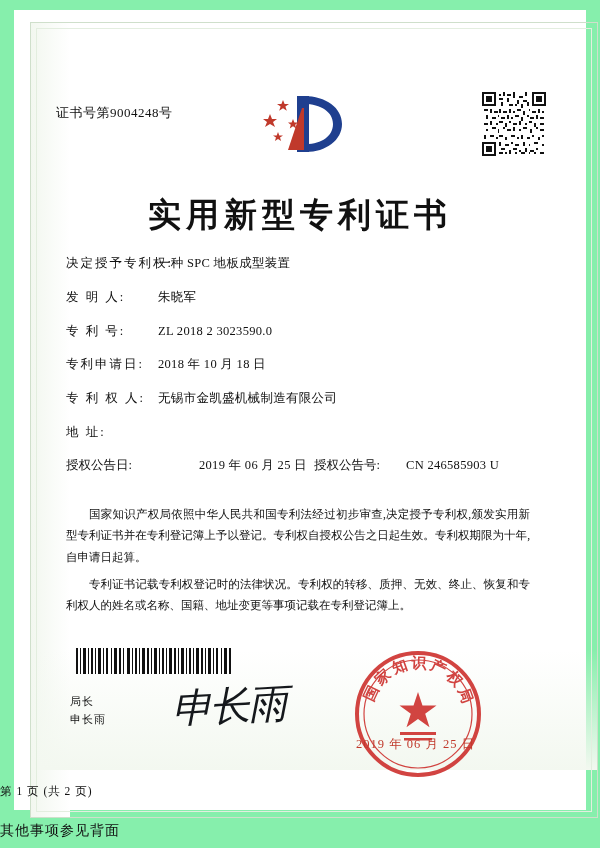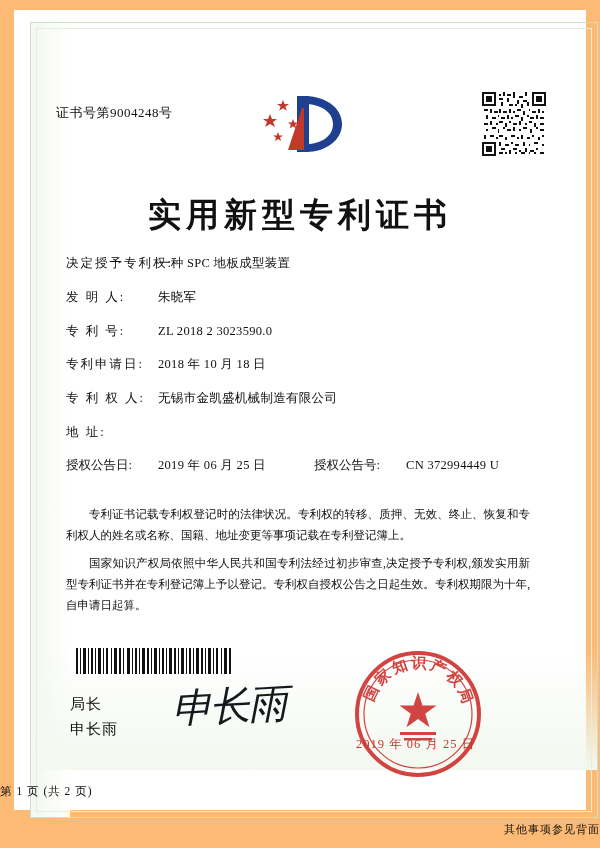--- a/index.html
+++ b/index.html
@@ -14,21 +14,21 @@
     color: #1a1a1a;
     position: relative;
     overflow: hidden;
   }
 
   .page {
     position: absolute;
     left: 0; top: 0;
     width: 600px;
     height: 848px;
-    background: #fdba74;
+    background: #86efac;
   }
 
   
   .sheet {
     position: absolute;
     left: 14px;
     top: 10px;
     width: 572px;
     height: 800px;
     background: #ffffff;
@@ -128,21 +128,21 @@
   }
   .row-split {
     display: flex;
     align-items: baseline;
     margin-bottom: 15px;
   }
   .split-left, .split-right {
     display: flex;
     align-items: baseline;
   }
-  .split-left { width: 248px; flex: 0 0 248px; }
+  .split-left { width: 248px; flex: 0 0 248px; gap: 41px; }
   .split-left .field-label { width: 92px; flex: 0 0 92px; letter-spacing:0; }
   .split-right .field-label { width: 92px; flex: 0 0 92px; letter-spacing:0; }
 
   
   .body-text {
     position: absolute;
     left: 66px;
     top: 504px;
     width: 464px;
     font-size: 11.5px;
@@ -162,21 +162,21 @@
     top: 648px;
     width: 156px;
     height: 26px;
   }
 
   
   .sig-block {
     position: absolute;
     left: 70px;
     top: 692px;
-    font-size: 15px;
+    font-size: 11px;
     line-height: 1.65;
     letter-spacing: 1px;
     color: #111;
   }
   .sig-script {
     position: absolute;
     left: 172px;
     top: 678px;
     width: 140px;
     height: 60px;
@@ -213,22 +213,22 @@
     top: 784px;
     text-align: left;
     font-size: 11.5px;
     color: #111;
     letter-spacing: 1px;
   }
   .footer-note {
     position: absolute;
     left: 0; right: 0;
     top: 822px;
-    text-align: right;
-    font-size: 11px;
+    text-align: left;
+    font-size: 14px;
     color: #111;
     letter-spacing: 1px;
   }
 </style>
 </head>
 <body>
 
 <div class="page">
 
   <div class="sheet">
@@ -403,29 +403,29 @@
       <div class="field-label">地          址:</div>
     </div>
 
     <div class="row-split">
       <div class="split-left">
         <div class="field-label">授权公告日:</div>
         <div class="field-value">2019 年 06 月 25 日</div>
       </div>
       <div class="split-right">
         <div class="field-label">授权公告号:</div>
-        <div class="field-value">CN 372994449 U</div>
+        <div class="field-value">CN 246585903 U</div>
       </div>
     </div>
 
   </div>
 
   <div class="body-text">
+    <p>国家知识产权局依照中华人民共和国专利法经过初步审查,决定授予专利权,颁发实用新型专利证书并在专利登记簿上予以登记。专利权自授权公告之日起生效。专利权期限为十年,自申请日起算。</p>
     <p>专利证书记载专利权登记时的法律状况。专利权的转移、质押、无效、终止、恢复和专利权人的姓名或名称、国籍、地址变更等事项记载在专利登记簿上。</p>
-    <p>国家知识产权局依照中华人民共和国专利法经过初步审查,决定授予专利权,颁发实用新型专利证书并在专利登记簿上予以登记。专利权自授权公告之日起生效。专利权期限为十年,自申请日起算。</p>
   </div>
 
   <div class="barcode">
     <svg width="156" height="26" viewBox="0 0 156 26" xmlns="http://www.w3.org/2000/svg" shape-rendering="crispEdges">
       <rect width="156" height="26" fill="#fff"></rect>
       <g fill="#111">
         <rect x="0" y="0" width="2" height="26"></rect>
           <rect x="4" y="0" width="1" height="26"></rect>
         <rect x="7" y="0" width="3" height="26"></rect>
           <rect x="12" y="0" width="1" height="26"></rect>

